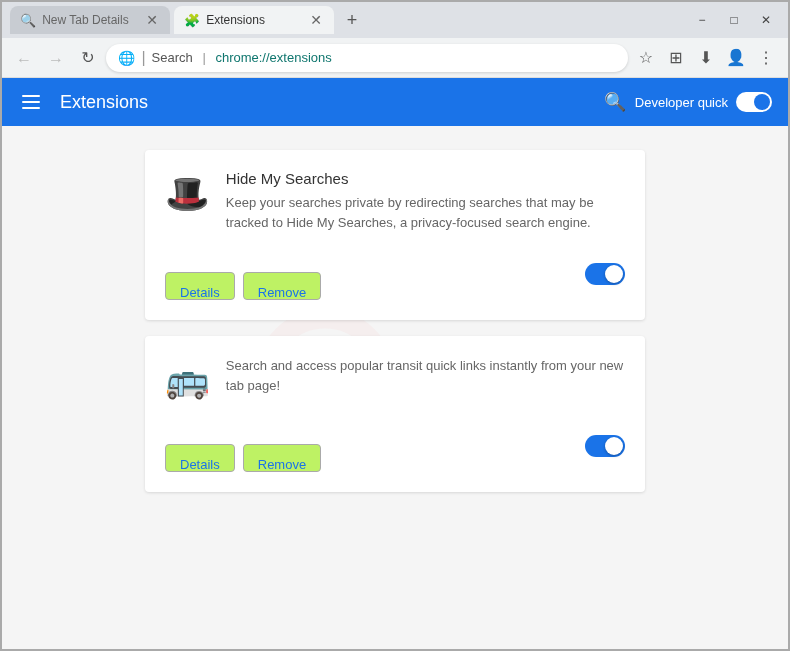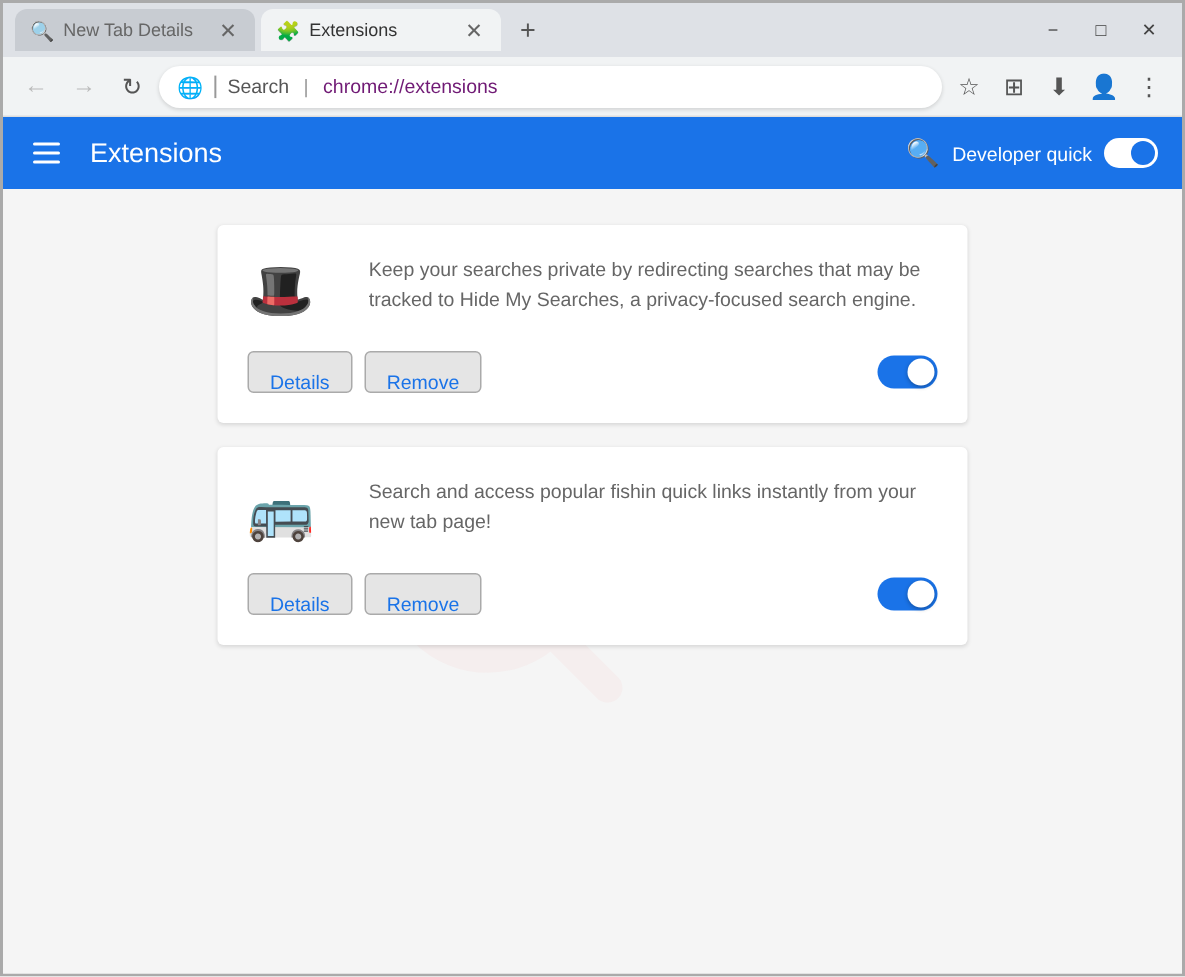--- a/index.html
+++ b/index.html
@@ -44,23 +44,23 @@
     .ext-content { background: #f5f5f5; flex: 1; padding: 24px 20px; overflow-y: auto; position: relative; }
 
     
     .watermark { position: absolute; top: 50%; left: 50%; transform: translate(-50%, -50%); opacity: 0.07; font-size: 80px; color: #e44; font-style: italic; font-weight: bold; white-space: nowrap; pointer-events: none; user-select: none; z-index: 0; }
 
     
     .ext-card { background: #fff; border-radius: 4px; box-shadow: 0 1px 3px rgba(0,0,0,0.12); padding: 20px; margin-bottom: 16px; position: relative; z-index: 1; max-width: 500px; margin-left: auto; margin-right: auto; }
     .ext-card-top { display: flex; align-items: flex-start; gap: 16px; margin-bottom: 16px; }
     .ext-icon { font-size: 36px; width: 48px; height: 48px; display: flex; align-items: center; justify-content: center; }
     .ext-info h3 { font-size: 15px; font-weight: 500; color: #333; margin-bottom: 6px; }
-    .ext-info p { font-size: 13px; color: #666; line-height: 1.5; margin-left: 20px; }
+    .ext-info p { font-size: 13px; color: #666; line-height: 1.5; }
     .ext-card-bottom { display: flex; align-items: center; gap: 8px; }
-    .ext-btn { height: 28px; padding: 12px 14px; border: 1px solid #aaa; background: #e5e5e5; border-radius: 4px; font-size: 13px; color: #1a73e8; cursor: pointer; }
+    .ext-btn { height: 28px; padding: 12px 14px; border: 1px solid #aaa; background: #bef264; border-radius: 4px; font-size: 13px; color: #1a73e8; cursor: pointer; margin-top: 24px; }
     .ext-toggle { margin-left: auto; width: 40px; height: 22px; background: #1a73e8; border-radius: 11px; position: relative; cursor: pointer; }
     .ext-toggle::after { content: ''; position: absolute; width: 18px; height: 18px; background: #fff; border-radius: 50%; top: 2px; right: 2px; box-shadow: 0 1px 3px rgba(0,0,0,0.3); }
   </style>
 </head>
 <body>
 
 <div class="browser-frame">
 
   <div class="title-bar">
 
@@ -85,21 +85,21 @@
 
   <div class="address-bar">
     <div class="nav-btn disabled">←</div>
     <div class="nav-btn disabled">→</div>
     <div class="nav-btn">↻</div>
     <div class="address-content">
       <span class="address-chrome-icon">🌐</span>
       <span class="address-separator">|</span>
       <span style="color:#555;font-size:13px;">Search</span>
       <span style="color:#999;font-size:13px;">&nbsp;|&nbsp;</span>
-      <span style="font-size:13px;color:#701a75;">chrome://extensions</span>
+      <span style="font-size:13px;color:#0f766e;">chrome://extensions</span>
     </div>
     <div class="toolbar-icons">
       <div class="toolbar-icon">☆</div>
       <div class="toolbar-icon">⊞</div>
       <div class="toolbar-icon">⬇</div>
       <div class="toolbar-icon">👤</div>
       <div class="toolbar-icon">⋮</div>
     </div>
   </div>
 
@@ -127,35 +127,36 @@
         <line x1="125" y1="145" x2="160" y2="180" stroke="#e44" stroke-width="20" stroke-linecap="round"></line>
 
         <text x="140" y="110" font-size="28" fill="#e44" font-style="italic" font-weight="bold">fishin.com</text>
       </svg>
     </div>
 
     <div class="ext-card">
       <div class="ext-card-top">
         <div class="ext-icon" style="font-size:36px;">🎩</div>
         <div class="ext-info">
+          <h3>Hide My Searches</h3>
           <p>Keep your searches private by redirecting searches that may be tracked to Hide My Searches, a privacy-focused search engine.</p>
         </div>
       </div>
       <div class="ext-card-bottom">
         <button class="ext-btn">Details</button>
         <button class="ext-btn">Remove</button>
         <div class="ext-toggle"></div>
       </div>
     </div>
 
     <div class="ext-card">
       <div class="ext-card-top">
         <div class="ext-icon" style="font-size:36px;">🚌</div>
         <div class="ext-info">
-          <p>Search and access popular fishin quick links instantly from your new tab page!</p>
+          <p>Search and access popular transit quick links instantly from your new tab page!</p>
         </div>
       </div>
       <div class="ext-card-bottom">
         <button class="ext-btn">Details</button>
         <button class="ext-btn">Remove</button>
         <div class="ext-toggle"></div>
       </div>
     </div>
 
   </div>

